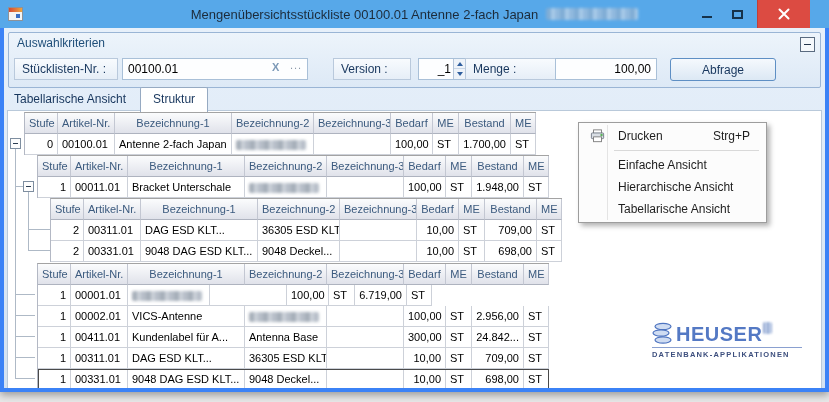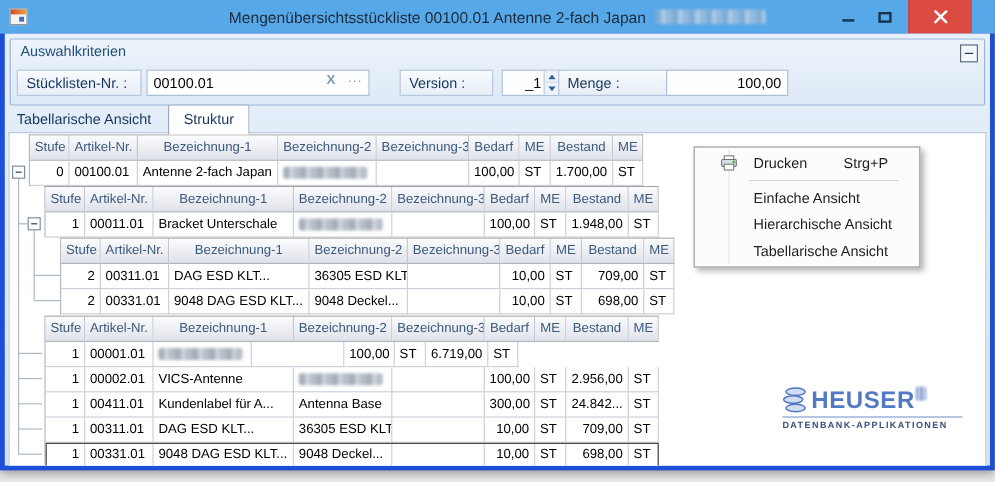--- a/index.html
+++ b/index.html
@@ -1,19 +1,19 @@
 <!DOCTYPE html>
 <html><head>
 <meta charset="utf-8">
 <style>
   html,body{margin:0;padding:0;}
   body{width:829px;height:402px;background:#e9e9e9;font-family:"Liberation Sans",sans-serif;overflow:hidden;}
   *{box-sizing:border-box;}
 
-  .window{position:absolute;left:0;top:0;width:829px;height:392px;background:#1d4ed8;box-shadow:0 3px 8px rgba(0,0,0,.35);}
+  .window{position:absolute;left:0;top:0;width:829px;height:392px;background:#3b82f6;box-shadow:0 3px 8px rgba(0,0,0,.35);}
   
   .titlebar{position:absolute;left:0;top:0;width:829px;height:28px;background:#57a8e9;}
   .appicon{position:absolute;left:8px;top:7px;width:15px;height:14px;background:#f4f4f4;border:1px solid #8d9299;}
   .appicon .bar{position:absolute;left:0;top:0;right:0;height:4px;background:linear-gradient(90deg,#d64a35,#eda43e);}
   .appicon .dot{position:absolute;right:2px;bottom:2px;width:4px;height:4px;background:#3a6fc4;}
   .titlewrap{position:absolute;left:0;right:0;top:0;height:28px;display:flex;align-items:center;justify-content:center;font-size:13px;color:#1c2b3a;}
   .wb{position:absolute;top:0;height:28px;display:flex;align-items:center;justify-content:center;cursor:default;}
   .wb-min{left:695px;width:24px;}
   .wb-max{left:724px;width:26px;}
   .wb-close{left:757px;width:53px;background:#dc4b42;border-left:1px solid #c23f37;}
@@ -78,21 +78,21 @@
   .redact{display:inline-block;height:10px;border-radius:2px;vertical-align:middle;filter:blur(1.4px);opacity:.85;
     background:repeating-linear-gradient(90deg,#97a1ad 0px,#97a1ad 5px,#c2c9d2 5px,#c2c9d2 9px,#aab3bf 9px,#aab3bf 14px);}
   .title-redact{width:92px;height:12px;margin-left:8px;
     background:repeating-linear-gradient(90deg,#87aed2 0 5px,#b7d1e9 5px 9px,#9cbddd 9px 14px);}
   .cell-redact{width:70px;}
   .logo-sup{width:9px;height:12px;margin-left:1px;filter:blur(1px);align-self:flex-start;
     background:repeating-linear-gradient(90deg,#7d96c8 0 2px,#c3d2ec 2px 4px);}
 
   
   .menu{position:absolute;left:574px;top:94px;width:189px;background:#fcfcfc;border:1px solid #9d9d9d;
-    box-shadow:3px 3px 5px rgba(0,0,0,.3);padding:2px 14px;z-index:20;}
+    box-shadow:3px 3px 5px rgba(0,0,0,.3);padding:2px 4px;z-index:20;}
   .menu::before{content:"";position:absolute;left:28px;top:2px;bottom:2px;width:1px;background:#e4e4e4;}
   .menu-item{display:flex;align-items:center;height:22px;font-size:12px;color:#1e1e1e;cursor:pointer;position:relative;}
   .menu-gutter{width:28px;flex:0 0 28px;display:flex;align-items:center;justify-content:center;}
   .menu-label{padding-left:7px;}
   .menu-shortcut{margin-left:auto;padding-right:12px;}
   .menu-sep{height:1px;background:#d9d9d9;margin:3px 3px 3px 31px;}
 
   
   .logo{position:absolute;left:648px;top:294px;width:150px;}
   .logo-row{display:flex;align-items:center;}
@@ -145,20 +145,21 @@
             <i class="tri-up"></i>
           </div>
         <div class="sb dn">
             <i class="tri-dn"></i>
           </div>
       </div>
     </div>
 
     <div class="fldlabel lab3">Menge :</div>
     <input class="txt f2" value="100,00" style="">
+    <button class="btn-abfrage">Abfrage</button>
 
     <div class="tabstrip" id="tabstrip">
         <div class="tab">Tabellarische Ansicht</div>
         <div class="tab tab-active">Struktur</div>
       </div>
 
     <div class="panel" id="grid-panel">
         <div class="tbl" style="left: 16px; top: 1px;">
           <div class="tr">
             <div class="td th" style="width: 33px;">Stufe</div>

